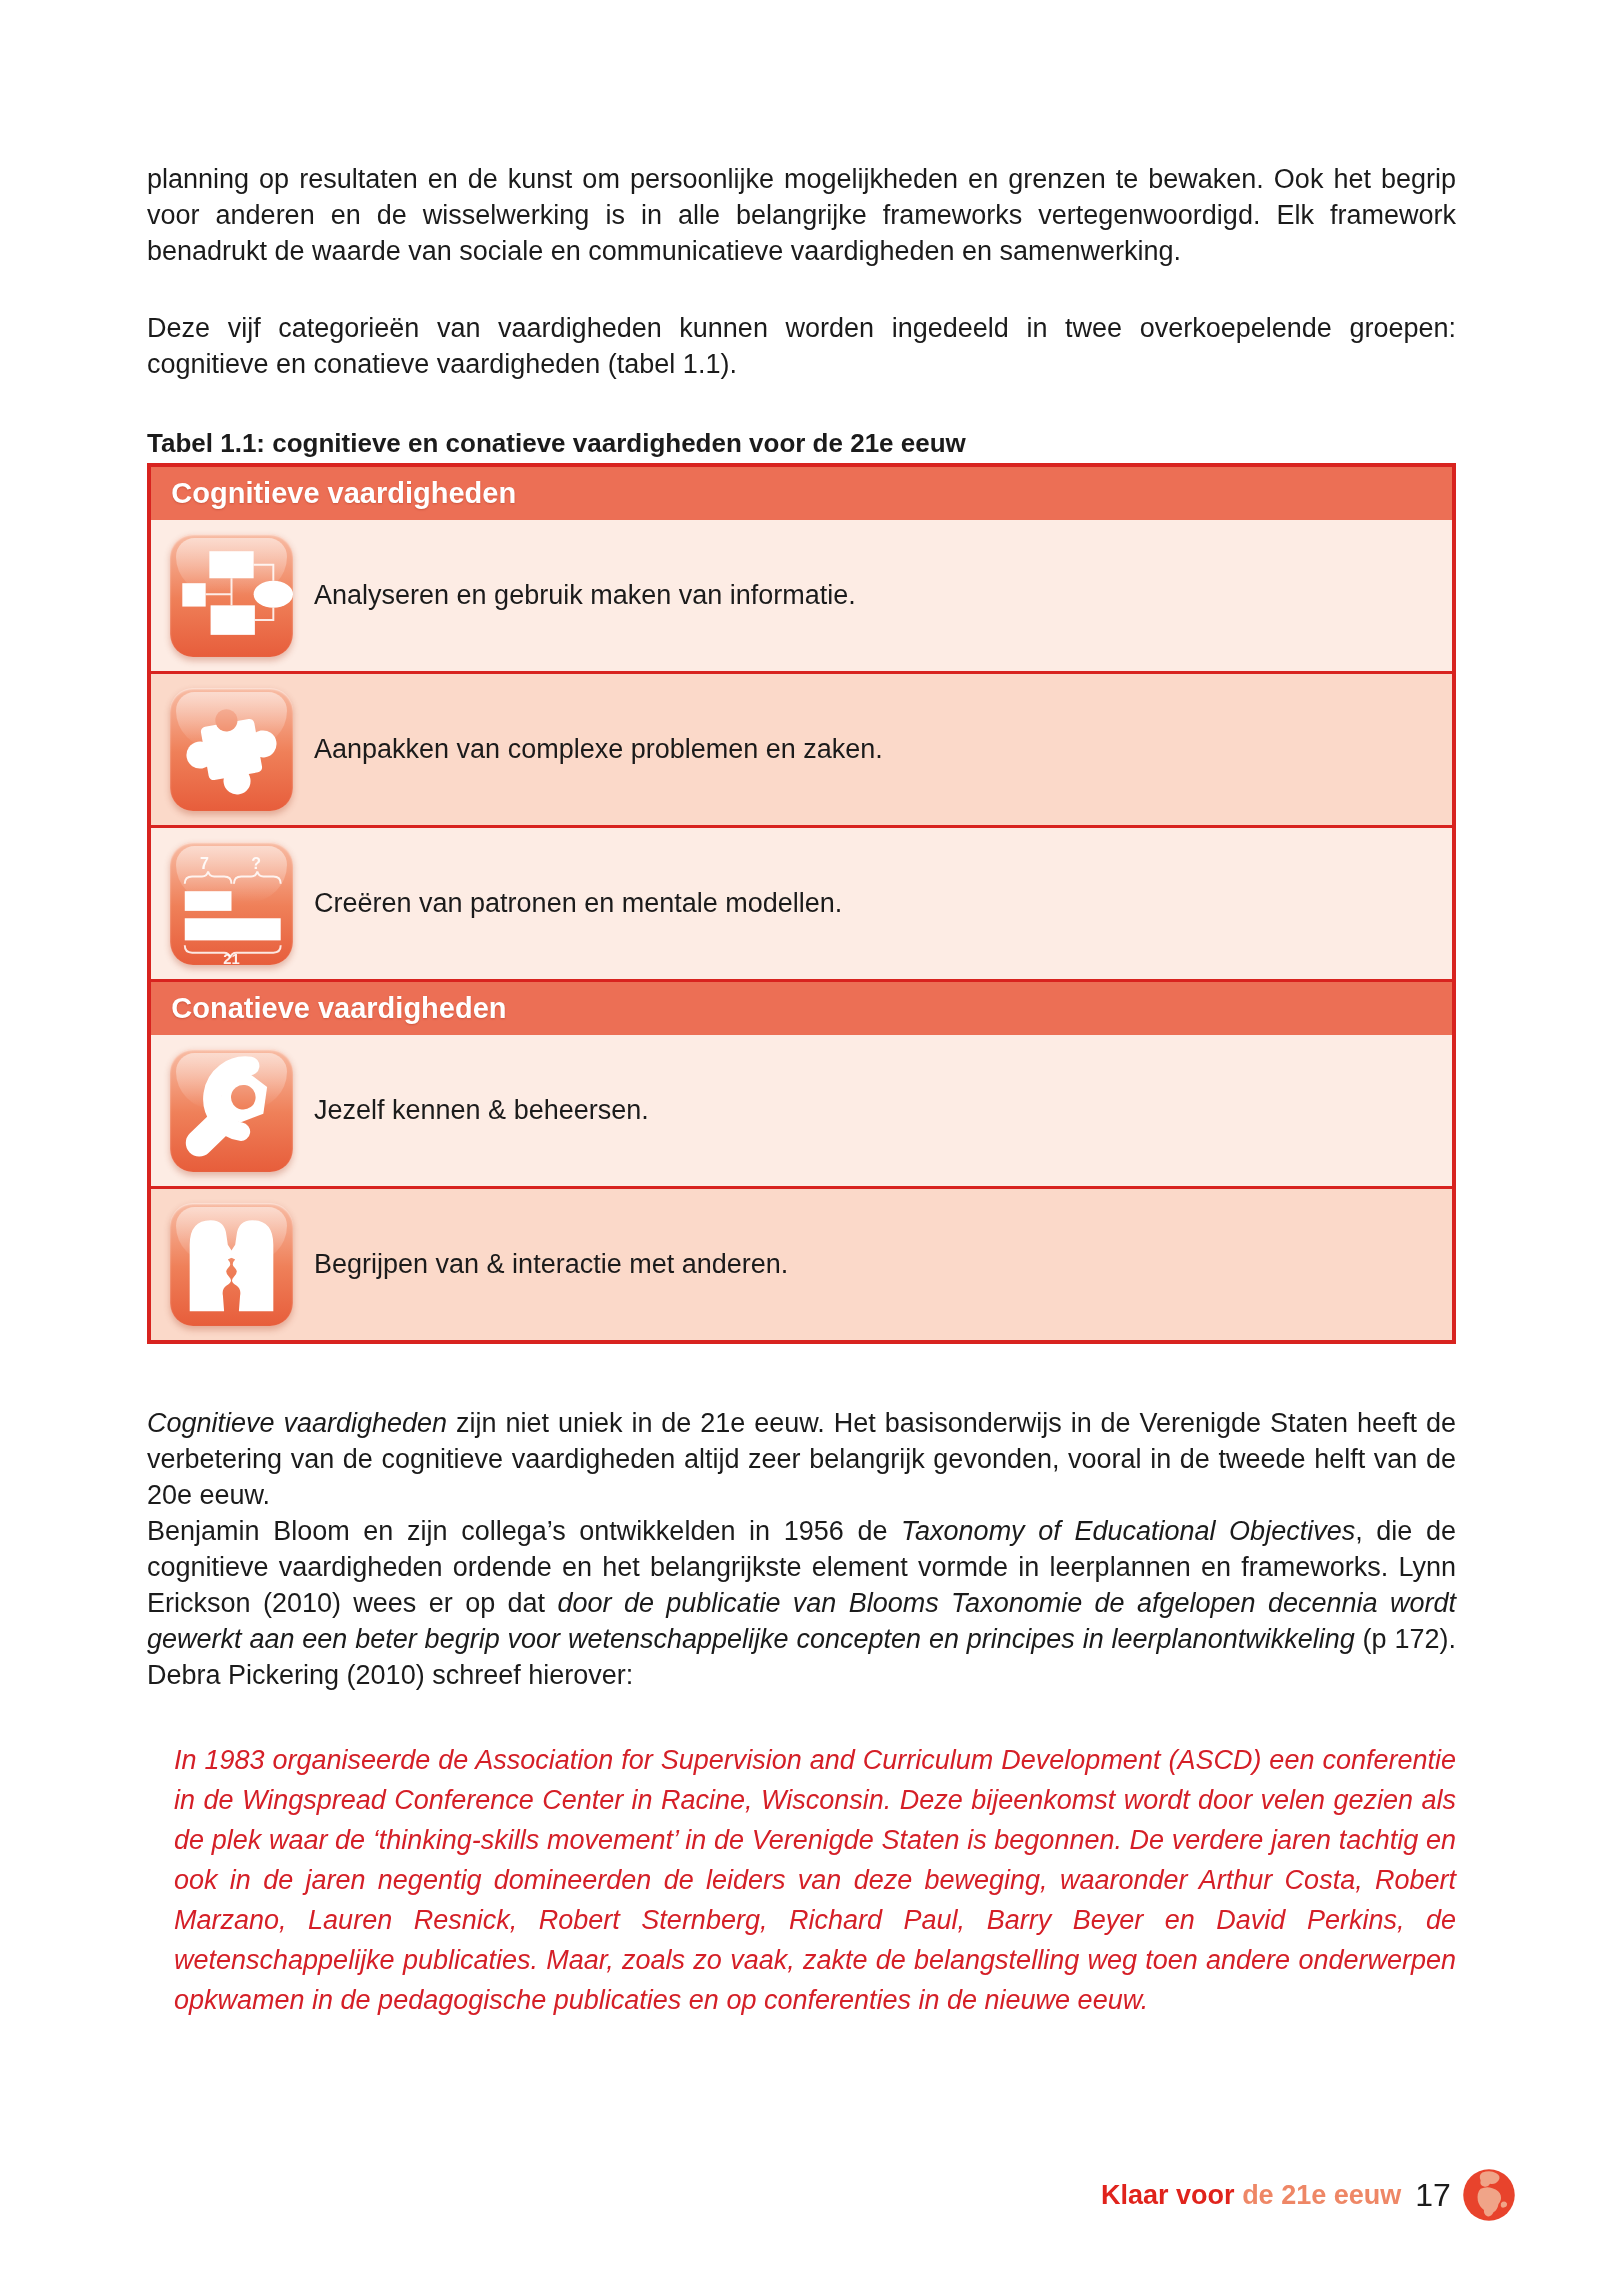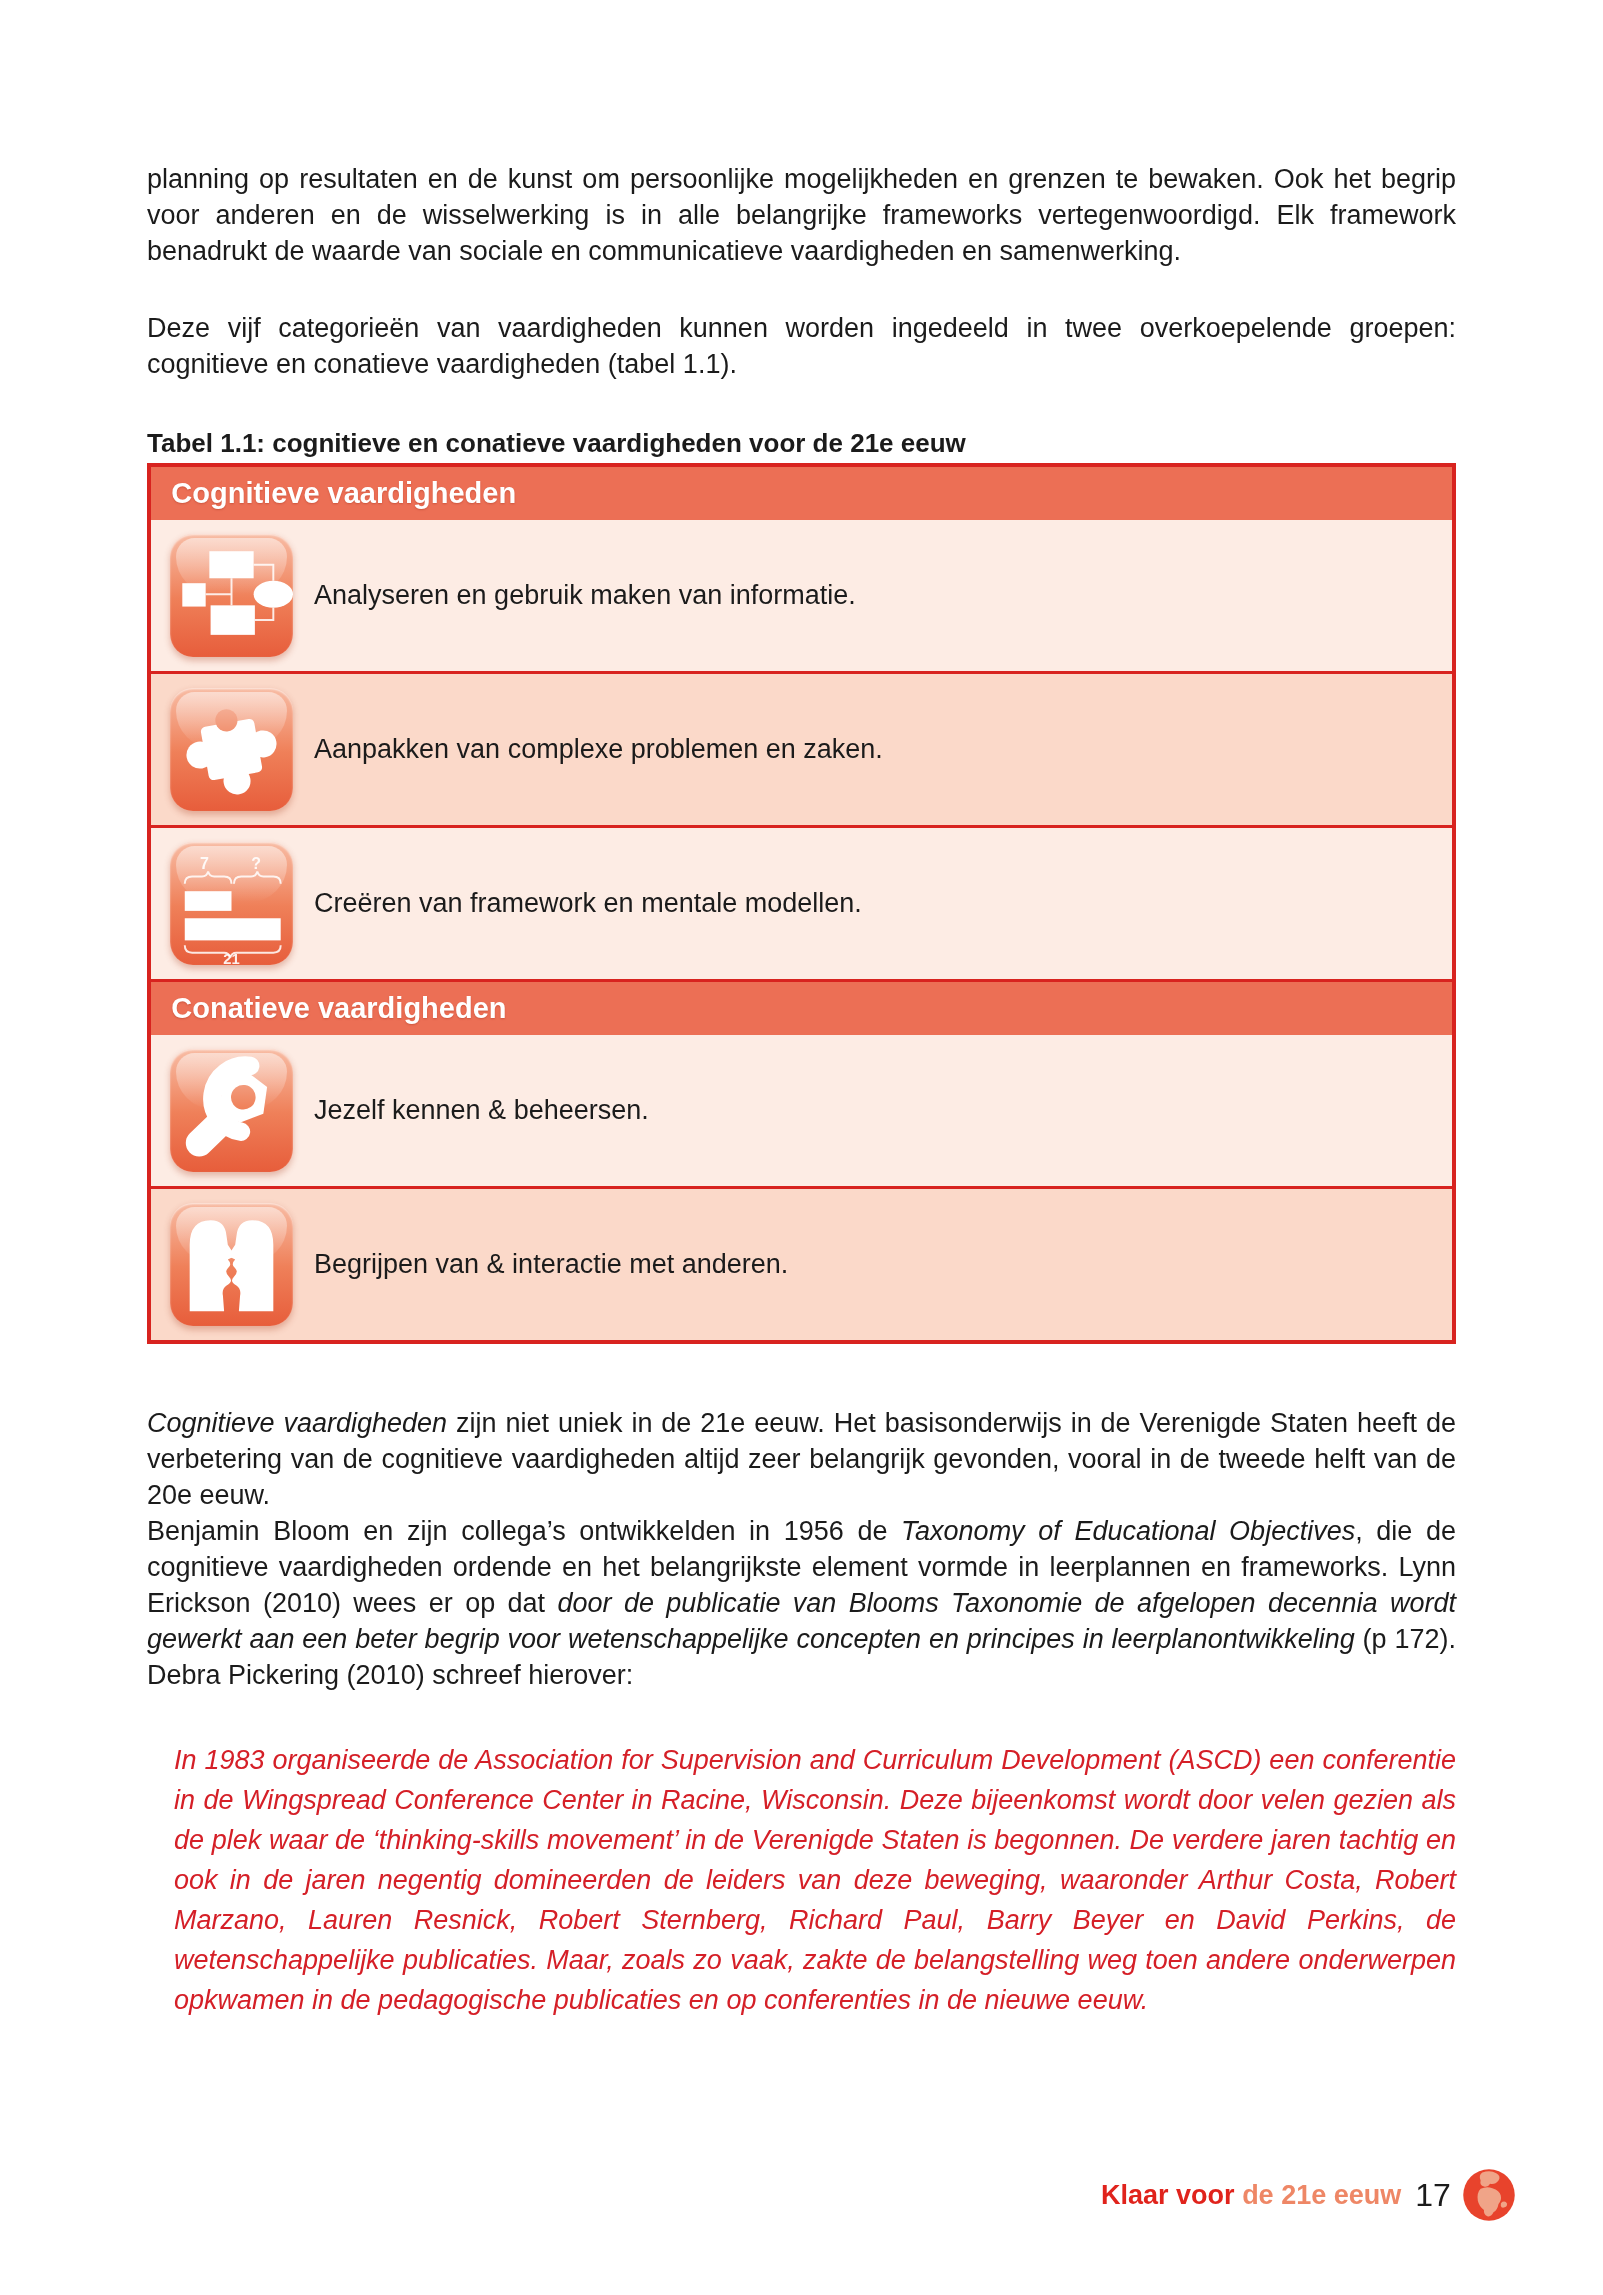--- a/index.html
+++ b/index.html
@@ -135,21 +135,21 @@
           <text class="icon-label" x="28" y="22" font-size="13" text-anchor="middle">7</text>
           <text class="icon-label" x="70" y="22" font-size="13" text-anchor="middle">?</text>
           <path class="icon-line" d="M12,34 q0,-6 6,-6 h8 q4,0 5,-4 q1,4 5,4 h8 q6,0 6,6"></path>
           <path class="icon-line" d="M52,34 q0,-6 6,-6 h8 q4,0 5,-4 q1,4 5,4 h8 q6,0 6,6"></path>
           <rect class="icon-white" x="12" y="40" width="38" height="16"></rect>
           <rect class="icon-white" x="12" y="62" width="78" height="18"></rect>
           <path class="icon-line" d="M12,84 q0,6 6,6 h26 q4,0 5,4 q1,-4 5,-4 h30 q6,0 6,-6"></path>
           <text class="icon-label" x="50" y="99" font-size="12" text-anchor="middle">21</text>
         </svg>
       </div>
-      <div class="row-text">Creëren van framework en mentale modellen.</div>
+      <div class="row-text">Creëren van patronen en mentale modellen.</div>
     </div>
 
     <div class="thead">Conatieve vaardigheden</div>
 
     <div class="trow light">
       <div class="icon-btn">
         <svg viewBox="0 0 100 100">
           <g transform="rotate(8 50 50)">
             <rect class="icon-white" x="26" y="42" width="22" height="52" rx="11" transform="rotate(38 37 68)"></rect>
             <path d="M60,12 A27,27 0 1 0 60,66" stroke="#ffffff" stroke-width="15" fill="none" stroke-linecap="round"></path>

